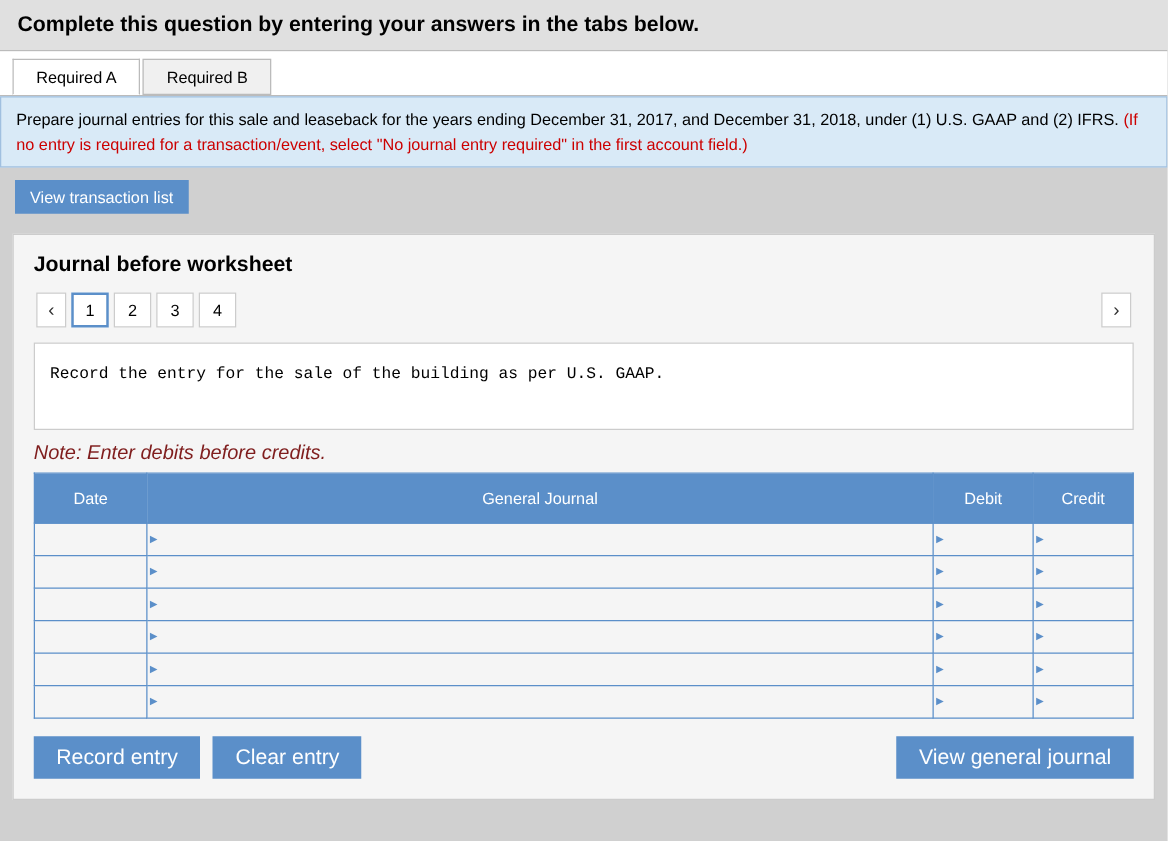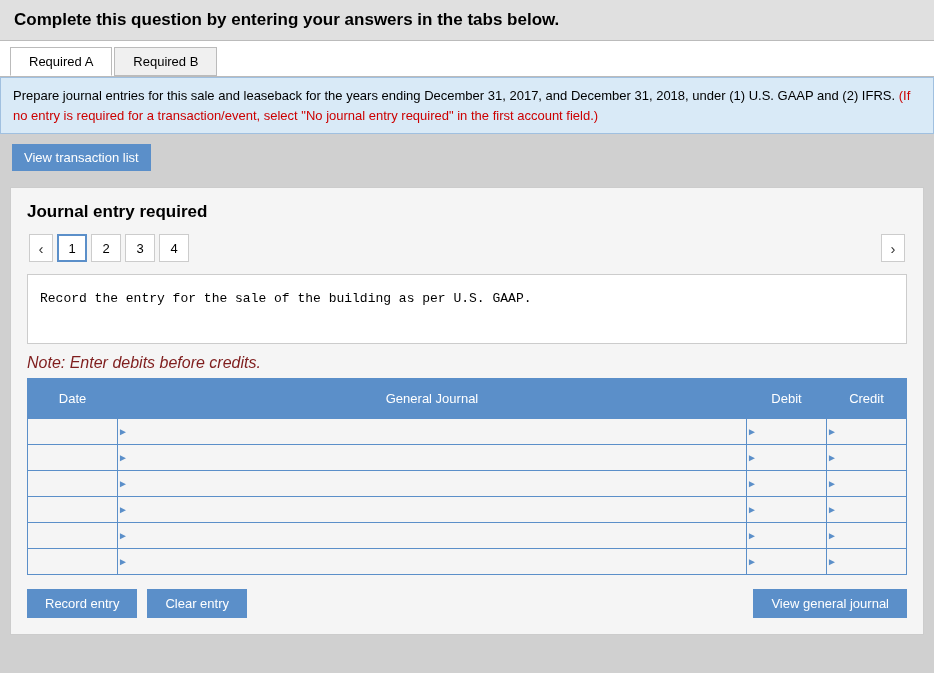--- a/index.html
+++ b/index.html
@@ -210,21 +210,21 @@
       align-items: center;
       margin-top: 6px;
     }
 
     .btn-action {
       padding: 7px 18px;
       background: #5b8fc9;
       color: #fff;
       border: none;
       cursor: pointer;
-      font-size: 13px;
+      font-size: 17px;
     }
 
     .spacer { flex: 1; }
   </style>
 </head>
 <body>
 
 
 
 
@@ -250,21 +250,21 @@
 
 
 <button class="view-transaction-btn">
   <span>View transaction list</span>
 </button>
 
 
 <div class="worksheet-container">
 
   <div class="worksheet-title">
-    <span>Journal entry required</span>
+    <span>Journal before worksheet</span>
   </div>
 
   <div class="pagination">
     <div class="page-arrow">‹</div>
     <div class="page-num active">
       <span>1</span>
     </div>
     <div class="page-num">
       <span>2</span>
     </div>

